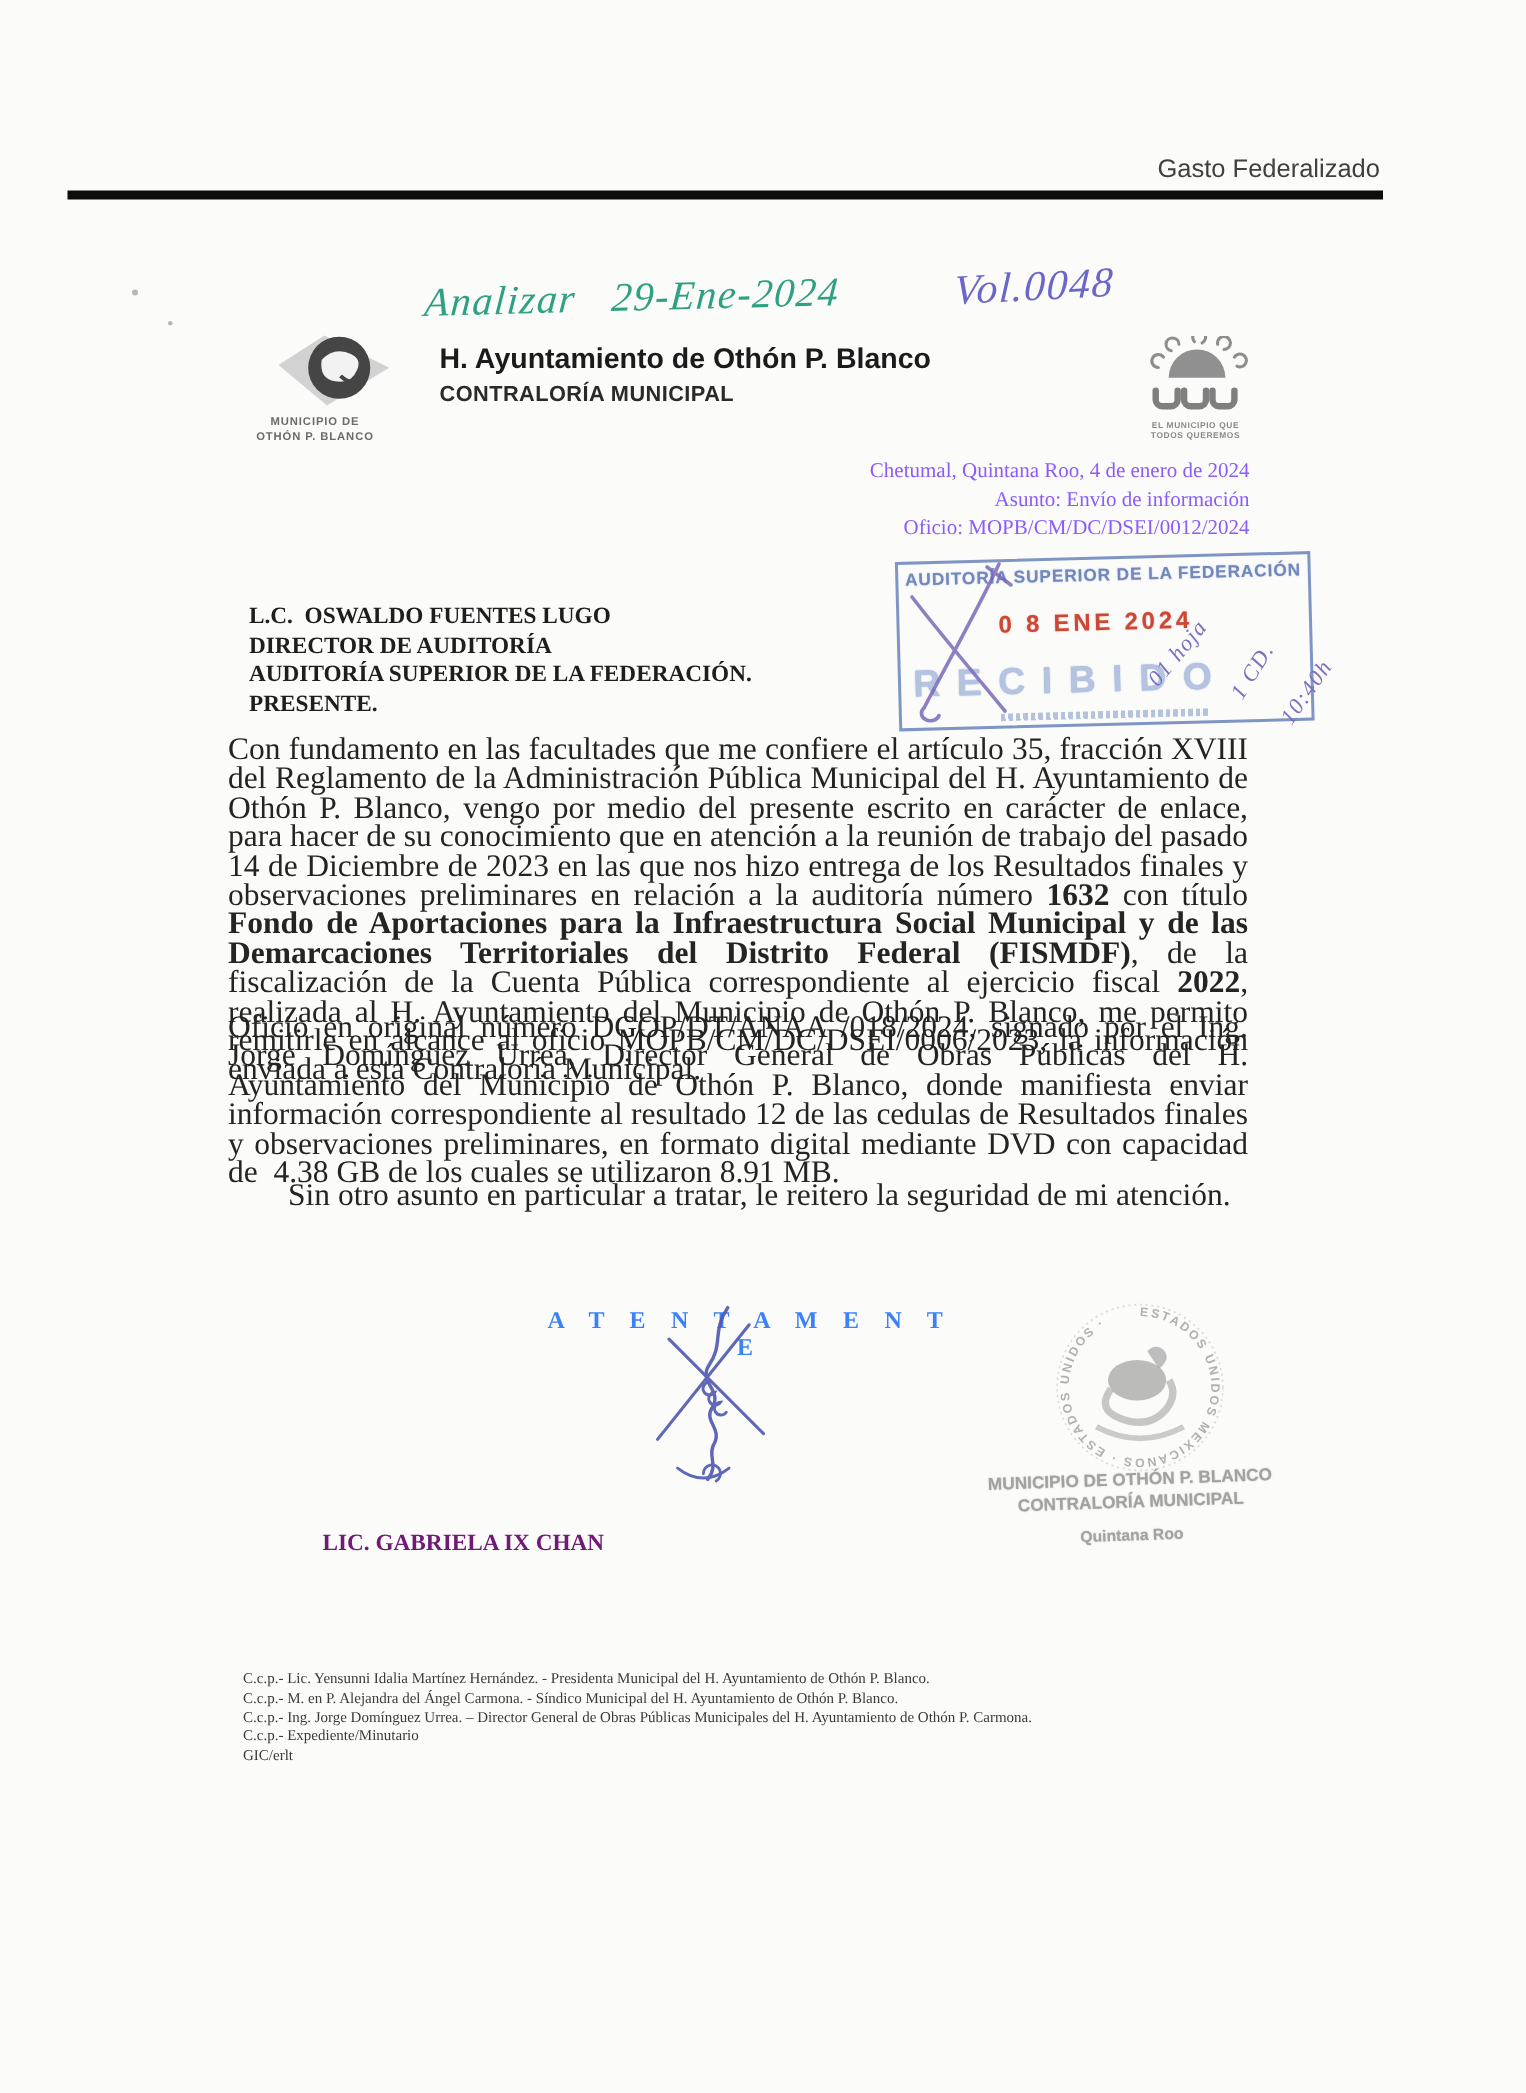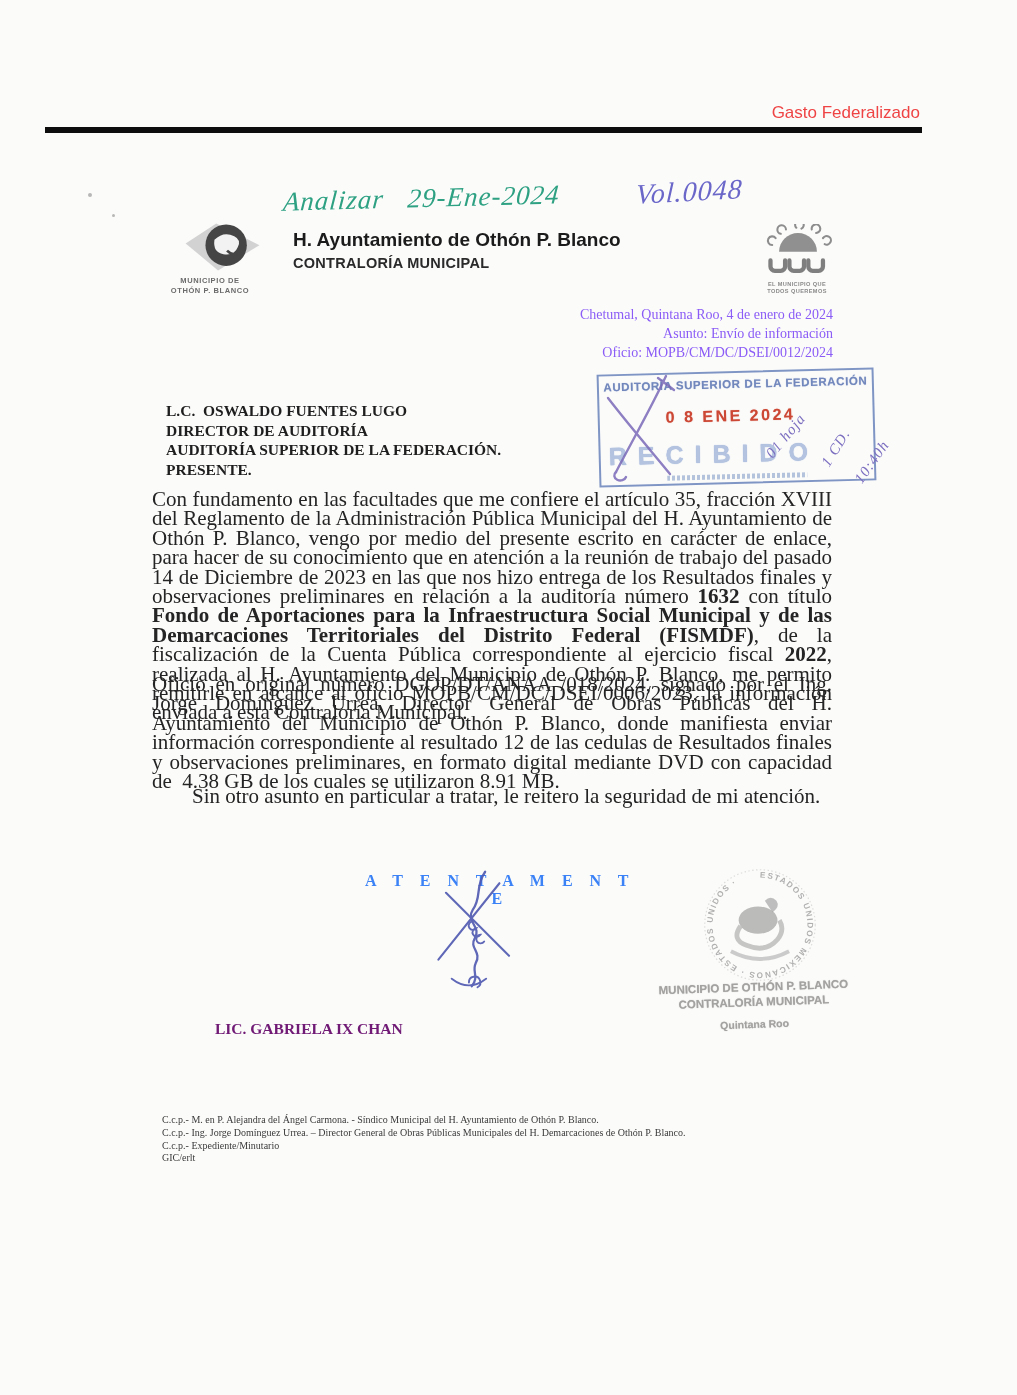--- a/index.html
+++ b/index.html
@@ -5,21 +5,21 @@
   html,body{margin:0;padding:0;}
   body{
     width:1017px;height:1395px;background:#fbfbfa;position:relative;
     font-family:"Liberation Serif",serif;color:#262626;overflow:hidden;
   }
   .abs{position:absolute;}
   .sans{font-family:"Liberation Sans",sans-serif;}
   .b{font-weight:bold;}
 
   
-  .gasto{top:103px;right:97px;font-size:17px;color:#ef4444;}
+  .gasto{top:103px;right:97px;font-size:17px;color:#404040;}
   .rule{left:45px;top:127px;width:877px;height:6px;background:#0d0d0d;}
   .speck{border-radius:50%;background:#9a9a9a;opacity:.7;}
 
   
   .hw{font-style:italic;letter-spacing:1px;transform-origin:center;}
   .hw-analizar{left:283px;top:183px;font-size:27px;color:#2ea183;transform:rotate(-1.5deg) skewX(-6deg);word-spacing:16px;}
   .hw-vol{left:636px;top:176px;font-size:28px;color:#6b67c9;transform:rotate(-3deg) skewX(-6deg);}
 
   
   .lh-caption{font-size:7.5px;font-weight:bold;color:#6b6b6b;text-align:center;letter-spacing:.6px;line-height:10px;}
@@ -191,17 +191,18 @@
   <div class="sig-name">LIC. GABRIELA IX CHAN</div>
 </div>
 
 <div class="abs sans gray-stamp">
   <div>MUNICIPIO DE OTHÓN P. BLANCO</div>
   <div>CONTRALORÍA MUNICIPAL</div>
   <div class="last">Quintana Roo</div>
 </div>
 
 <div class="abs ccp">
+  <div>C.c.p.- Lic. Yensunni Idalia Martínez Hernández. - Presidenta Municipal del H. Ayuntamiento de Othón P. Blanco.</div>
   <div>C.c.p.- M. en P. Alejandra del Ángel Carmona. - Síndico Municipal del H. Ayuntamiento de Othón P. Blanco.</div>
-  <div>C.c.p.- Ing. Jorge Domínguez Urrea. – Director General de Obras Públicas Municipales del H. Demarcaciones de Othón P. Blanco.</div>
+  <div>C.c.p.- Ing. Jorge Domínguez Urrea. – Director General de Obras Públicas Municipales del H. Ayuntamiento de Othón P. Carmona.</div>
   <div>C.c.p.- Expediente/Minutario</div>
   <div>GIC/erlt</div>
 </div>
 
 </body></html>

